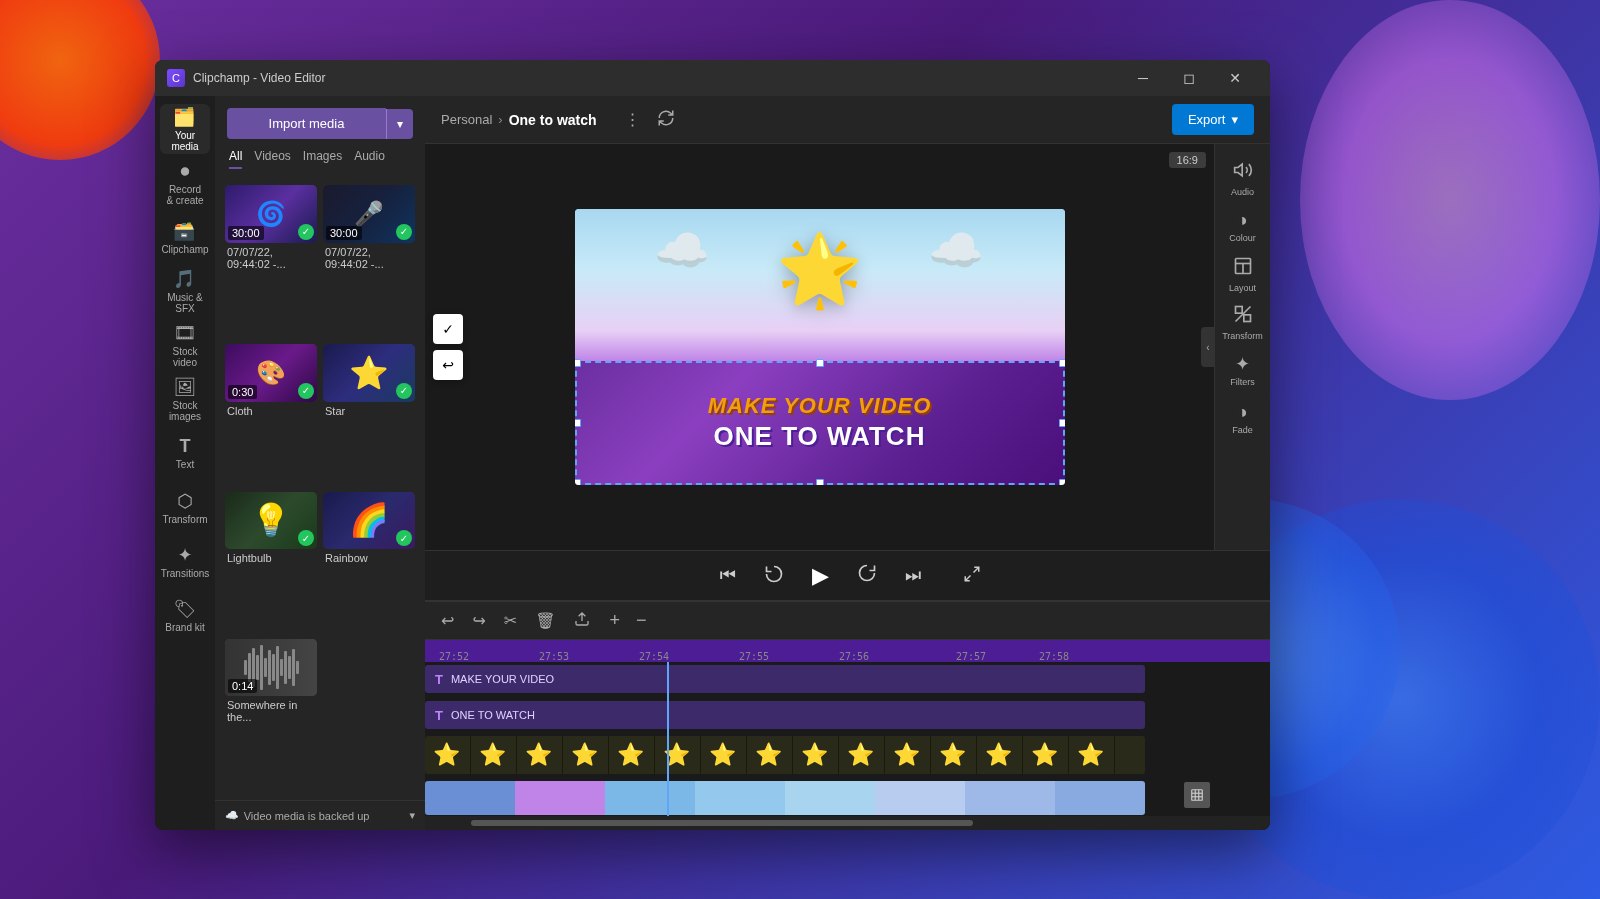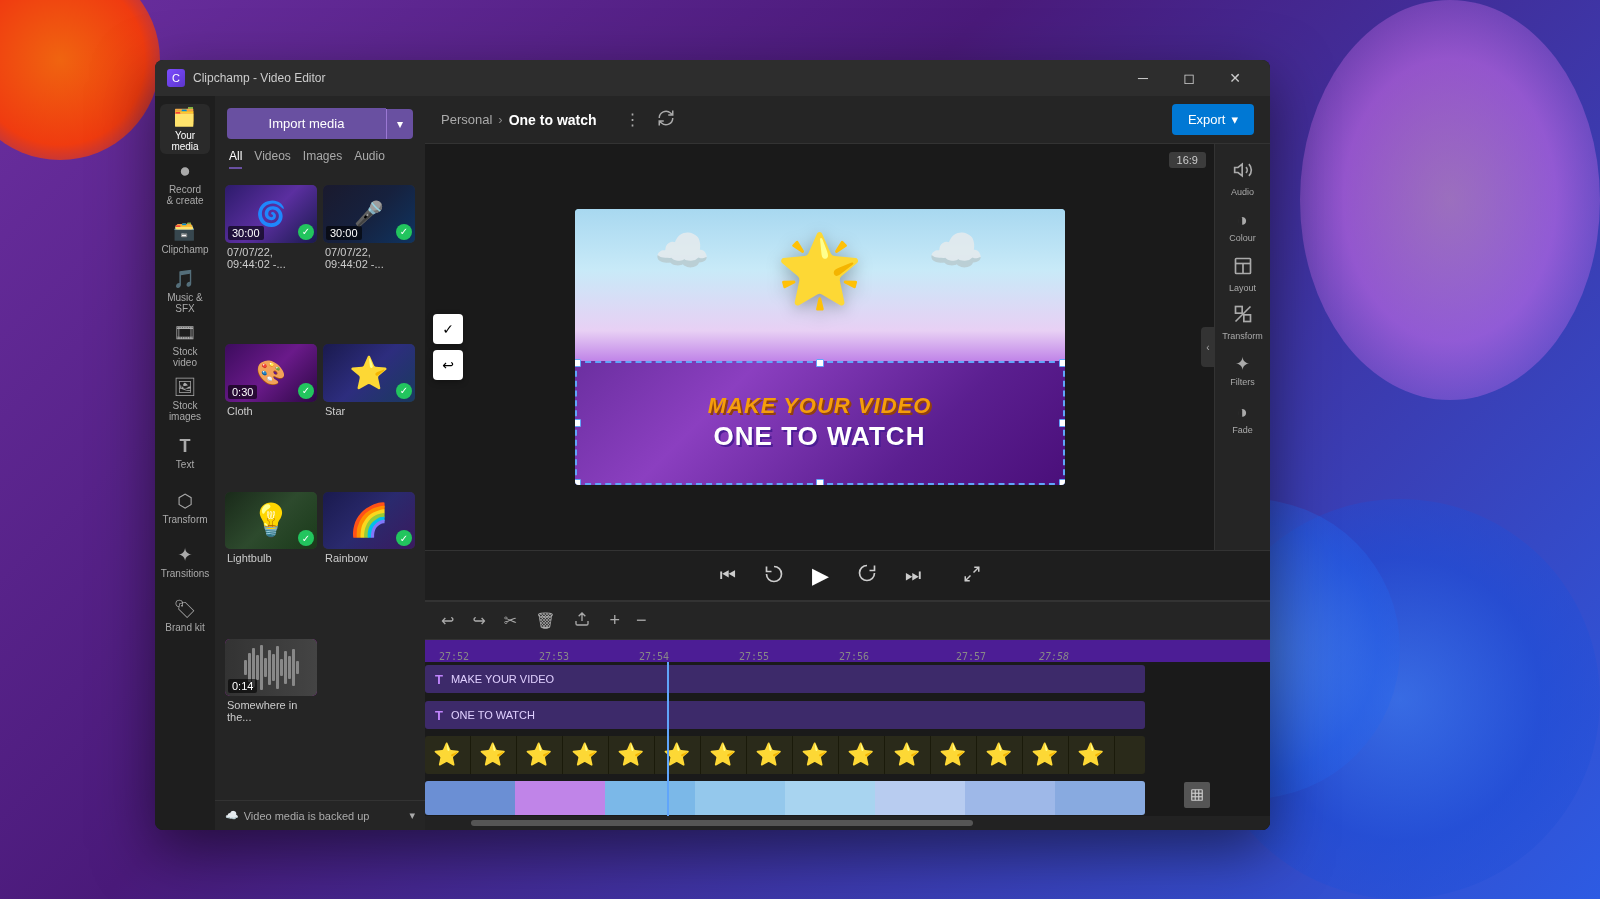--- a/index.html
+++ b/index.html
@@ -1082,21 +1082,21 @@
         </div>
 
         <div class="timeline-ruler">
           <div style="position:relative;width:100%;height:100%;padding:0 0 0 0;">
             <span class="ruler-tick" style="left:14px;">27:52</span>
             <span class="ruler-tick" style="left:114px;">27:53</span>
             <span class="ruler-tick" style="left:214px;">27:54</span>
             <span class="ruler-tick" style="left:314px;">27:55</span>
             <span class="ruler-tick" style="left:414px;">27:56</span>
             <span class="ruler-tick" style="left:514px;margin-left:17px;">27:57</span>
-            <span class="ruler-tick" style="left:614px;font-style:italic;">27:58</span>
+            <span class="ruler-tick" style="left:614px;">27:58</span>
           </div>
         </div>
 
         <div class="timeline-tracks">
           <div style="position:relative;height:100%;">
 
             <div class="playhead" style="left:242px;">
               
             </div>
 

